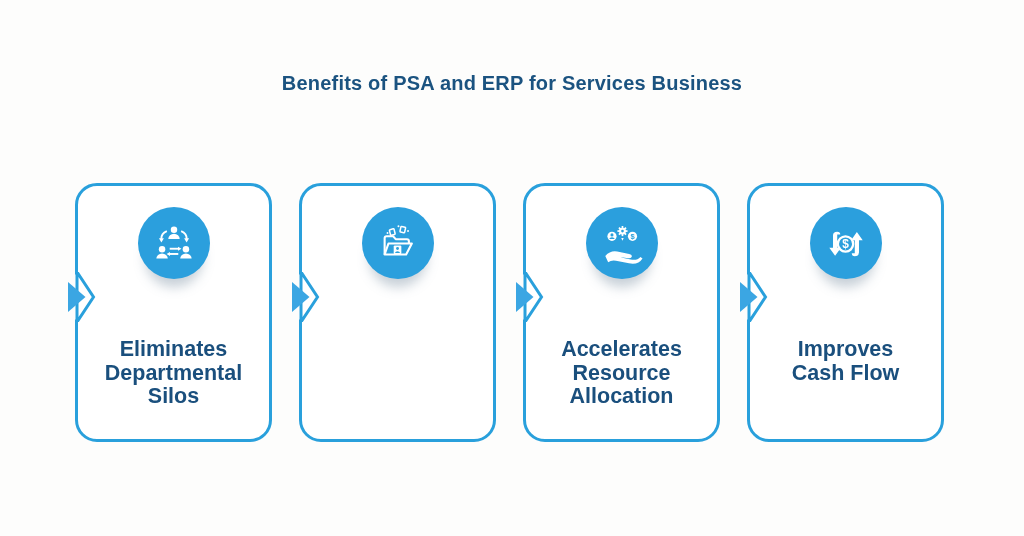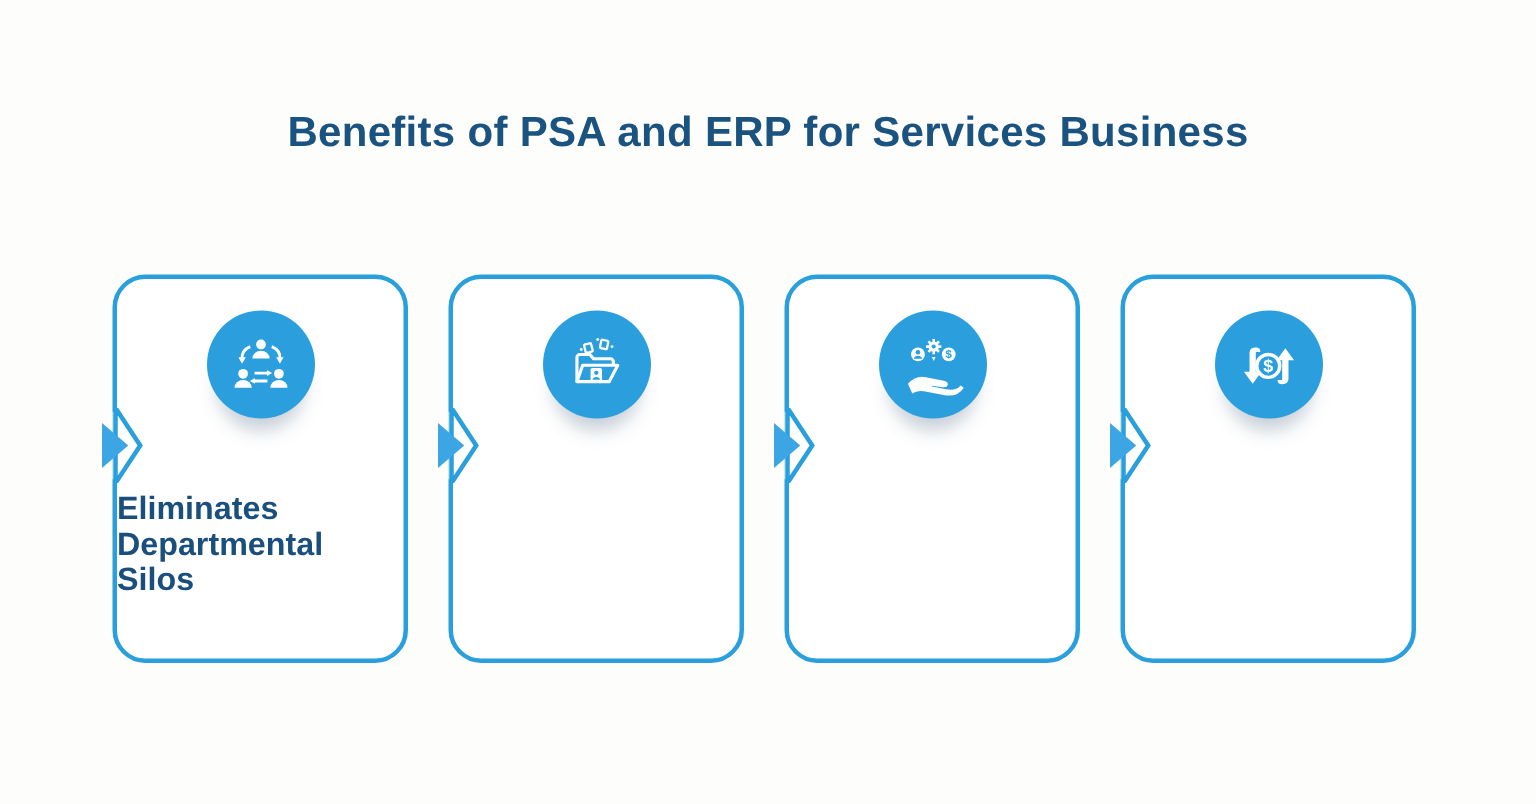--- a/index.html
+++ b/index.html
@@ -6,21 +6,21 @@
   body{
     width:1024px;height:536px;
     background:#fdfdfc;
     overflow:hidden;
     font-family:"Liberation Sans", sans-serif;
     position:relative;
   }
   .page-title{
     position:absolute;top:72px;left:0;width:1024px;
     text-align:center;
-    font-size:28px;font-weight:bold;letter-spacing:.2px;
+    font-size:20px;font-weight:bold;letter-spacing:.2px;
     color:#1b5380;
   }
   .card{
     position:absolute;top:183px;width:197px;height:259px;
     box-sizing:border-box;
     background:#ffffff;
     border:3px solid #29a0dc;
     border-radius:22px;
   }
   .card.c1{left:75px}.card.c2{left:299px}.card.c3{left:523px}.card.c4{left:747px}
@@ -28,22 +28,22 @@
     position:absolute;left:-15.5px;top:86px;width:34px;height:50px;
   }
   .icon-circle{
     position:absolute;top:21px;left:50%;transform:translateX(-50%);
     width:72px;height:72px;border-radius:50%;
     background:#2b9fdd;
     box-shadow:0 15px 12px -7px rgba(105,130,150,.38);
     display:flex;align-items:center;justify-content:center;
   }
   .card-title{
-    position:absolute;top:142px;left:0;width:100%;
-    text-align:left;
+    position:absolute;top:152px;left:0;width:100%;
+    text-align:center;
     font-size:21.5px;line-height:23.5px;font-weight:bold;
     color:#1a4f7d;
     white-space:pre-line;
   }
 </style>
 </head>
 <body>
 
 <div class="page-title">Benefits of PSA and ERP for Services Business</div>
 
@@ -128,29 +128,34 @@
         <line x1="26.2" y1="5.8" x2="18.8" y2="13.2"></line>
       </g>
       <circle cx="22.5" cy="9.5" r="3.6" fill="#ffffff"></circle>
       <circle cx="22.5" cy="9.5" r="1.4" fill="#29a0dc"></circle>
       <circle cx="33" cy="15" r="4.8" fill="#ffffff"></circle>
       <text x="33" y="17.8" font-size="8" font-weight="bold" fill="#29a0dc" text-anchor="middle" font-family="Liberation Sans, sans-serif">$</text>
       <polygon points="21.2,16.8 23.8,16.8 22.5,19.6" fill="#ffffff"></polygon>
       <path d="M4.5 35.5 q5.5 -6 12.5 -4.6 l12.5 2.5 q3.2 .7 2.8 2.8 q-.4 2.1 -3.7 1.7 l-7.3 -1 v.4 l9.8 2 q6.8 1.3 10.2 -2.7 l2.2 1.6 q-4.4 7 -14.2 5.1 l-13.6 -2.6 q-4.8 -.9 -8.2 1.5 z" fill="#ffffff"></path>
     </svg>
   </div>
+  <div class="card-title">Accelerates
+Resource
+Allocation</div>
 </div>
 
 <div class="card c4">
   <svg class="chev" viewBox="0 0 34 50">
     <rect x="12" y="2.5" width="4.5" height="45" fill="#ffffff"></rect>
     <polygon points="14,0 30.5,25 14,50" fill="#ffffff" stroke="#29a0dc" stroke-width="3"></polygon>
     <polygon points="5,10 22.5,25 5,40" fill="#3ba6e3"></polygon>
   </svg>
   <div class="icon-circle">
     <svg viewBox="0 0 44 44" width="42" height="42">
       <circle cx="21.5" cy="23" r="8" fill="none" stroke="#ffffff" stroke-width="2.4"></circle>
       <text x="21.5" y="27.4" font-size="12.5" font-weight="bold" fill="#ffffff" text-anchor="middle" font-family="Liberation Sans, sans-serif">$</text>
       <path d="M31.2 35.8q-3.2 0 -3.2 -3h3.2V19h-3.9l6.1 -8.4 6.1 8.4h-3.9v13q0 3.8 -4.4 3.8z" fill="#ffffff"></path>
       <path d="M31.2 35.8q-3.2 0 -3.2 -3h3.2V19h-3.9l6.1 -8.4 6.1 8.4h-3.9v13q0 3.8 -4.4 3.8z" fill="#ffffff" transform="rotate(180 22 23)"></path>
     </svg>
   </div>
+  <div class="card-title">Improves
+Cash Flow</div>
 </div>
 
 </body></html>

